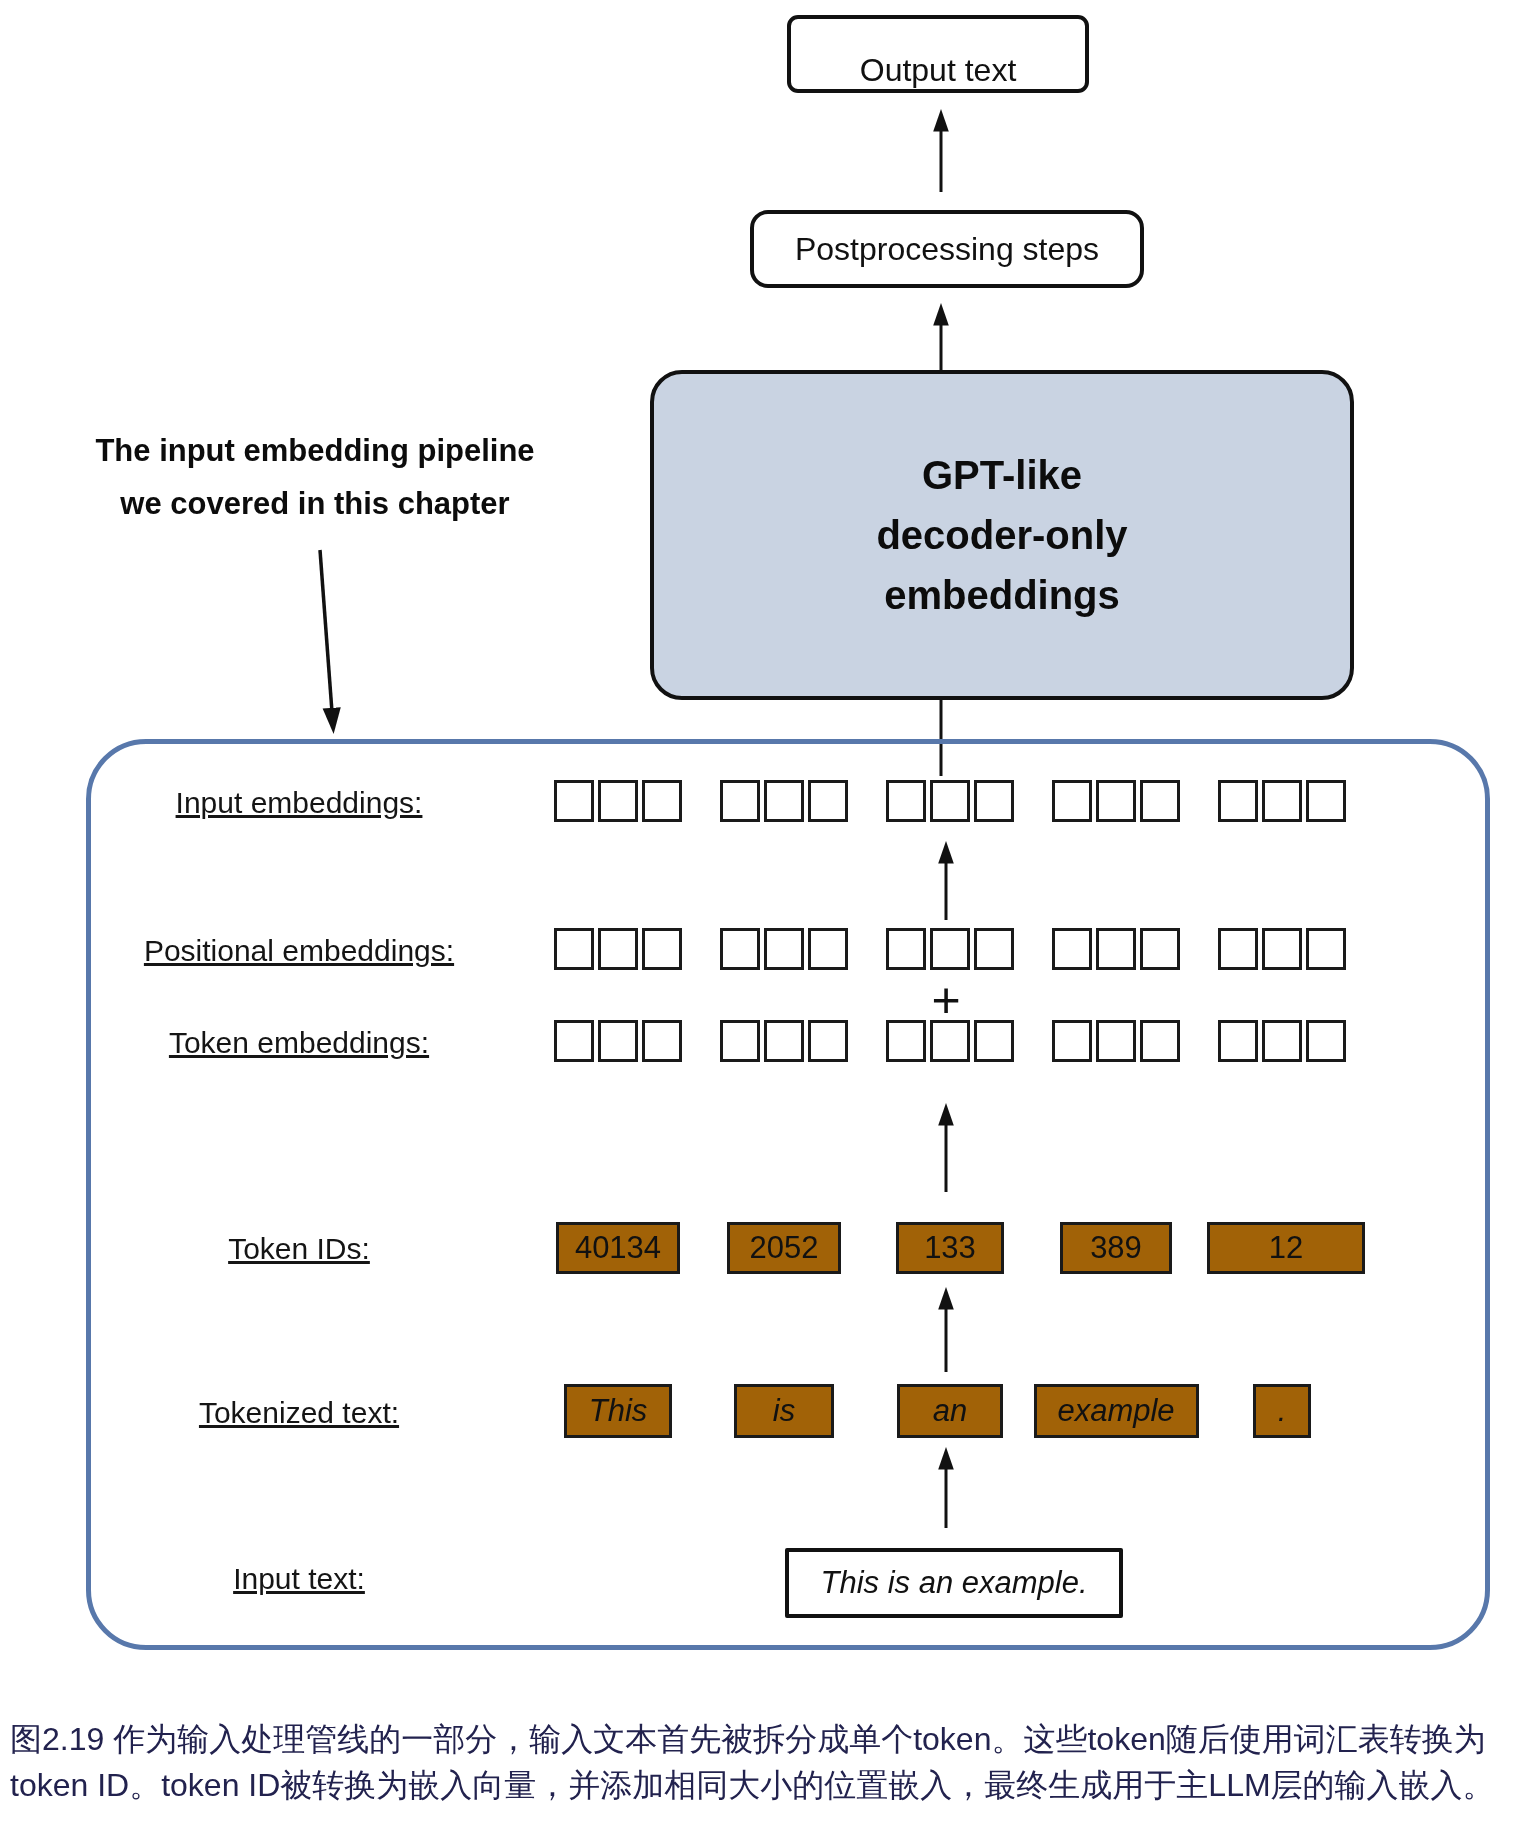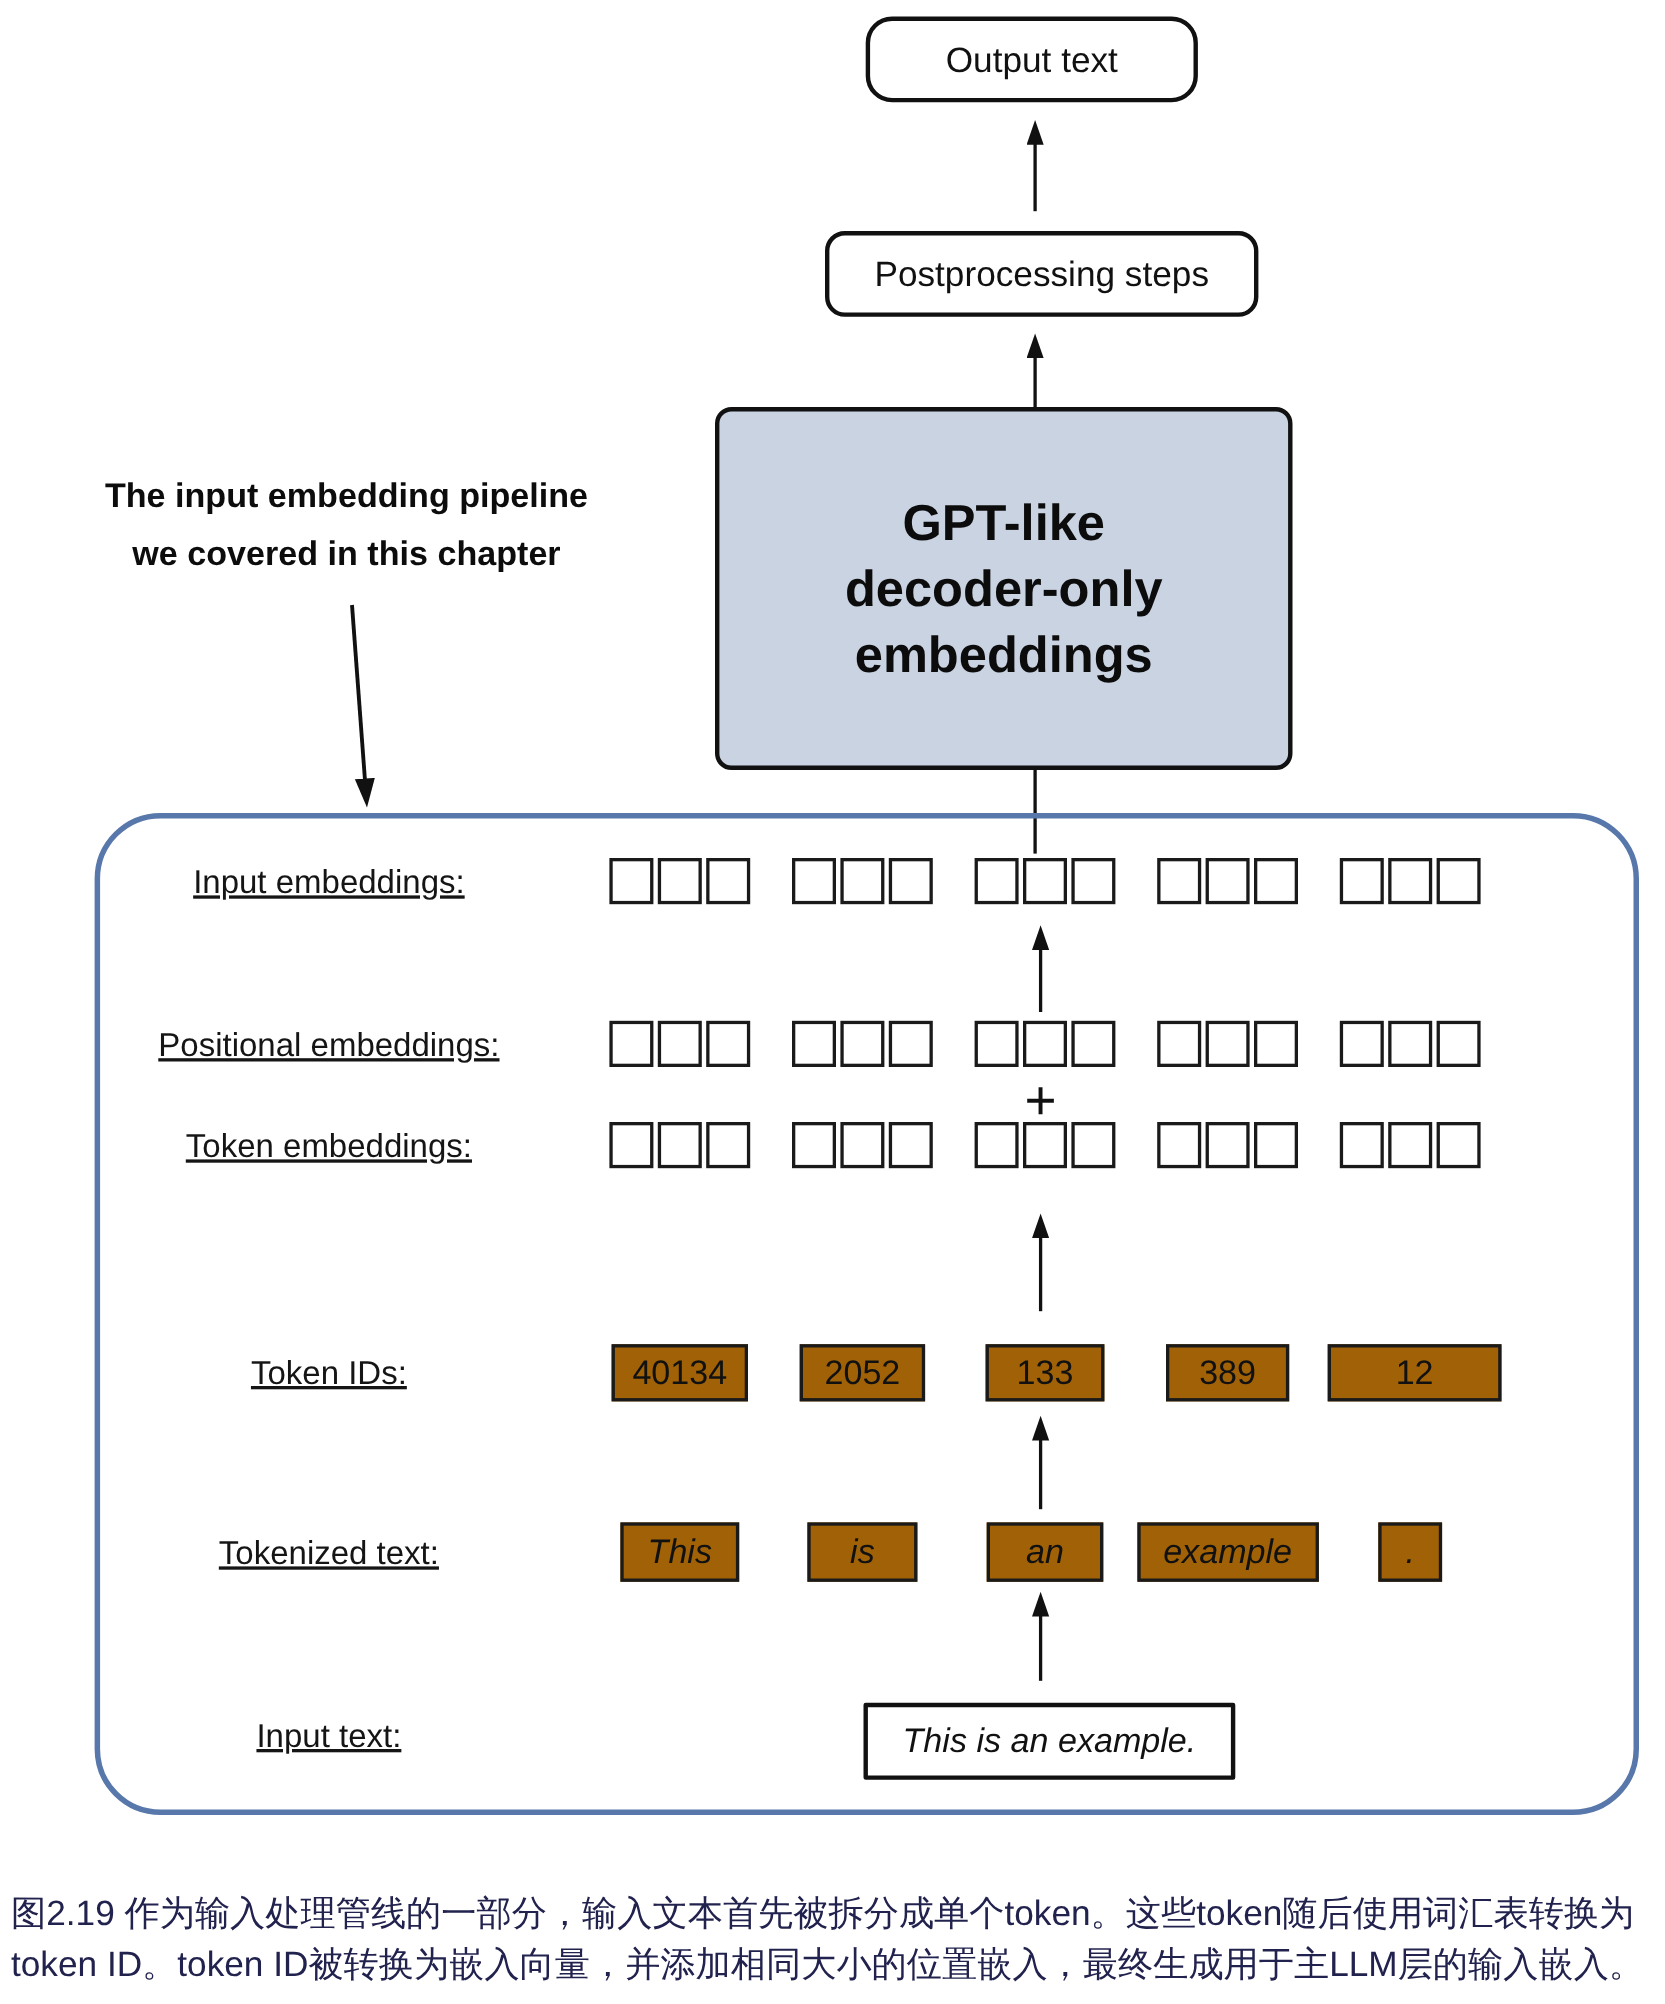--- a/index.html
+++ b/index.html
@@ -6,27 +6,27 @@
   .canvas{
     position:relative;width:1514px;height:1822px;background:#ffffff;overflow:hidden;
     font-family:"Liberation Sans","DejaVu Sans",sans-serif;color:#111;
   }
   .overlay{position:absolute;left:0;top:0;width:1514px;height:1822px;pointer-events:none;}
   .node{
     position:absolute;display:flex;align-items:center;justify-content:center;
     background:#fff;border:4px solid #111;box-sizing:border-box;
     font-size:32px;color:#111;
   }
-  .output-box{left:787px;top:15px;width:302px;height:78px;border-radius:24px;}
+  .output-box{left:787px;top:15px;width:302px;height:78px;border-radius:11px;align-items:flex-end;}
   .post-box{left:750px;top:210px;width:394px;height:78px;border-radius:18px;}
   .gpt-box{
-    position:absolute;left:650px;top:370px;width:525px;height:330px;border-radius:15px;
+    position:absolute;left:650px;top:370px;width:704px;height:330px;border-radius:32px;
     background:#c9d3e2;border:4px solid #111;box-sizing:border-box;
     display:flex;flex-direction:column;align-items:center;justify-content:center;
-    font-size:46px;font-weight:bold;line-height:60px;color:#0c0c0c;
+    font-size:40px;font-weight:bold;line-height:60px;color:#0c0c0c;
   }
   .annotation{
     position:absolute;left:80px;top:424px;width:470px;text-align:center;
     font-size:31px;font-weight:bold;line-height:53px;color:#0c0c0c;
   }
   .container-box{
     position:absolute;left:86px;top:739px;width:1404px;height:911px;
     border:5px solid #5878ab;border-radius:60px;box-sizing:border-box;background:transparent;
   }
   .row-label{

